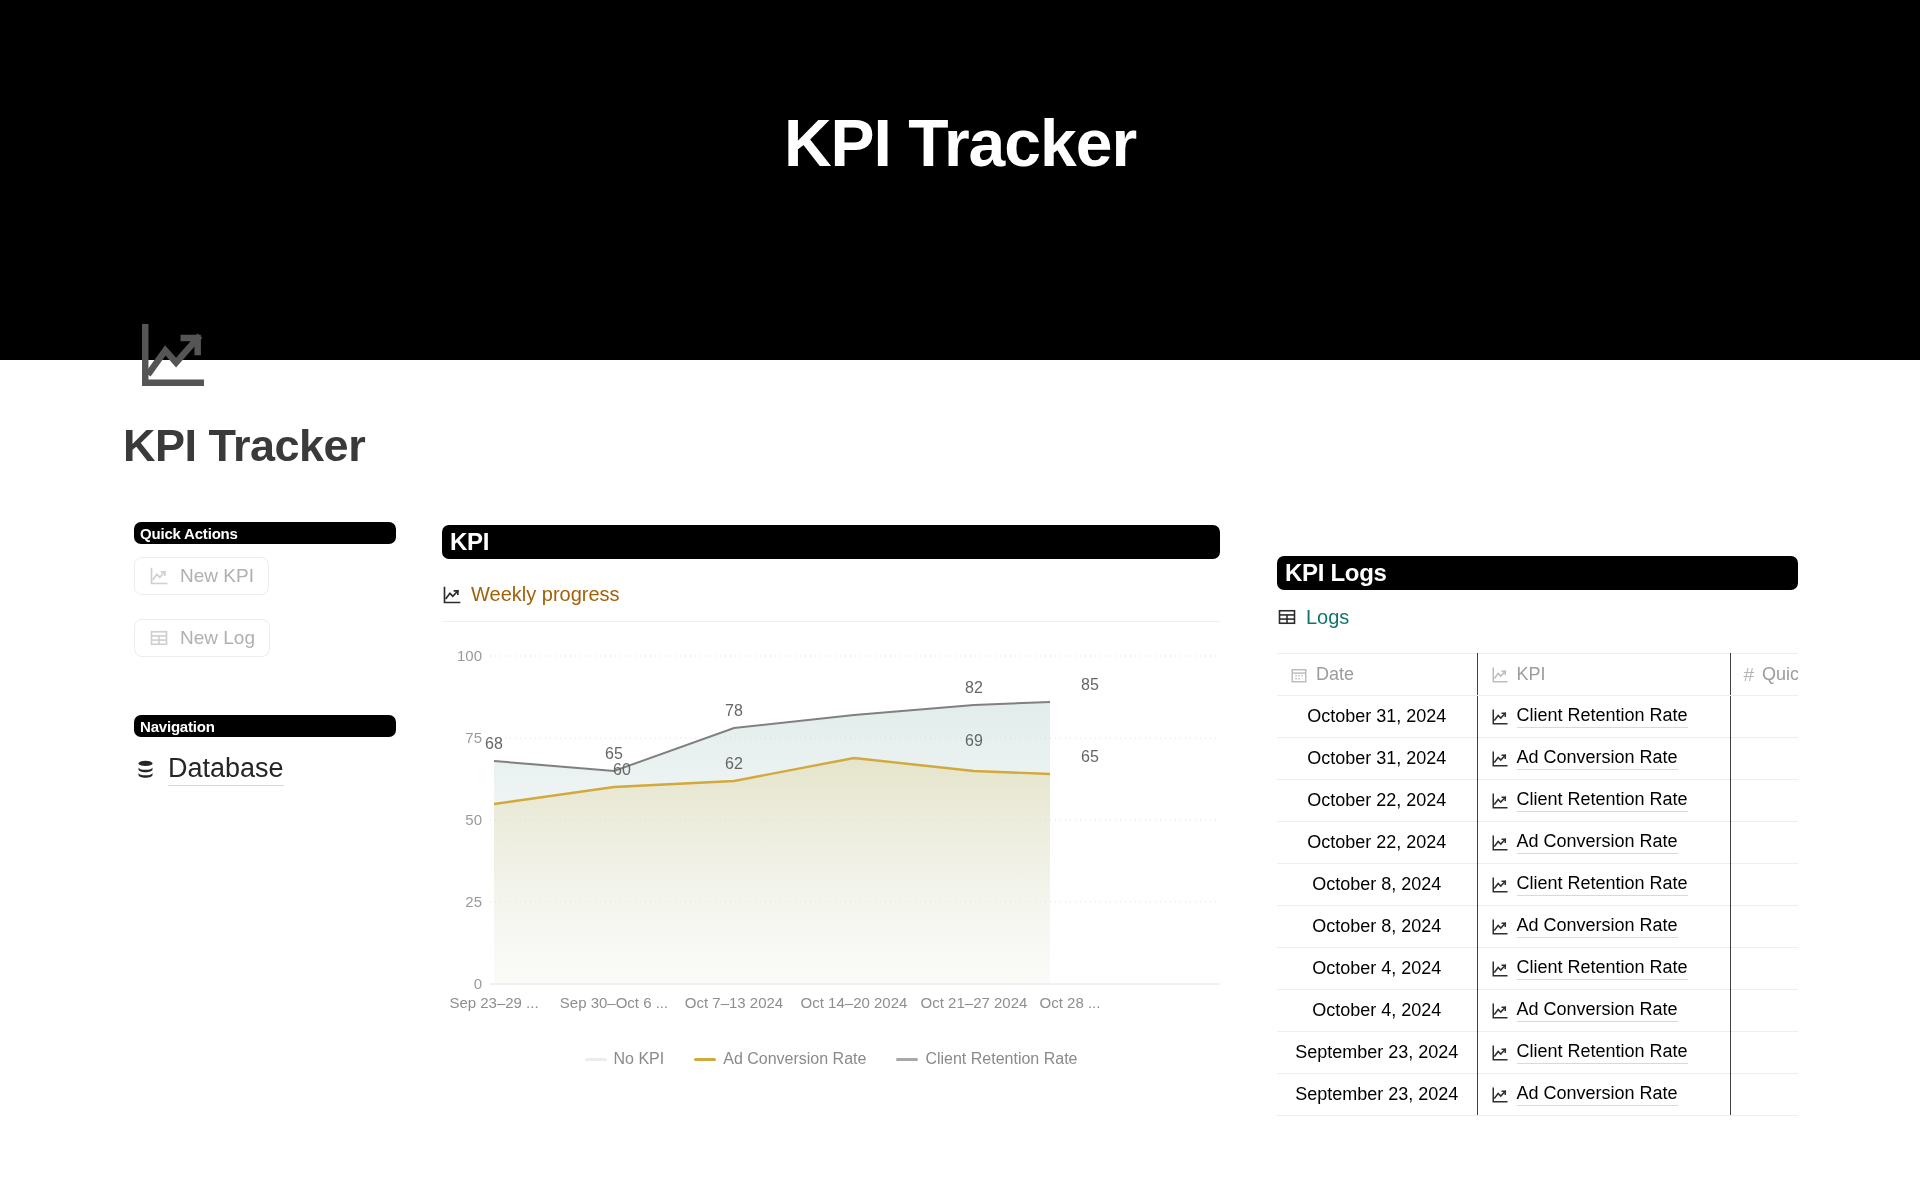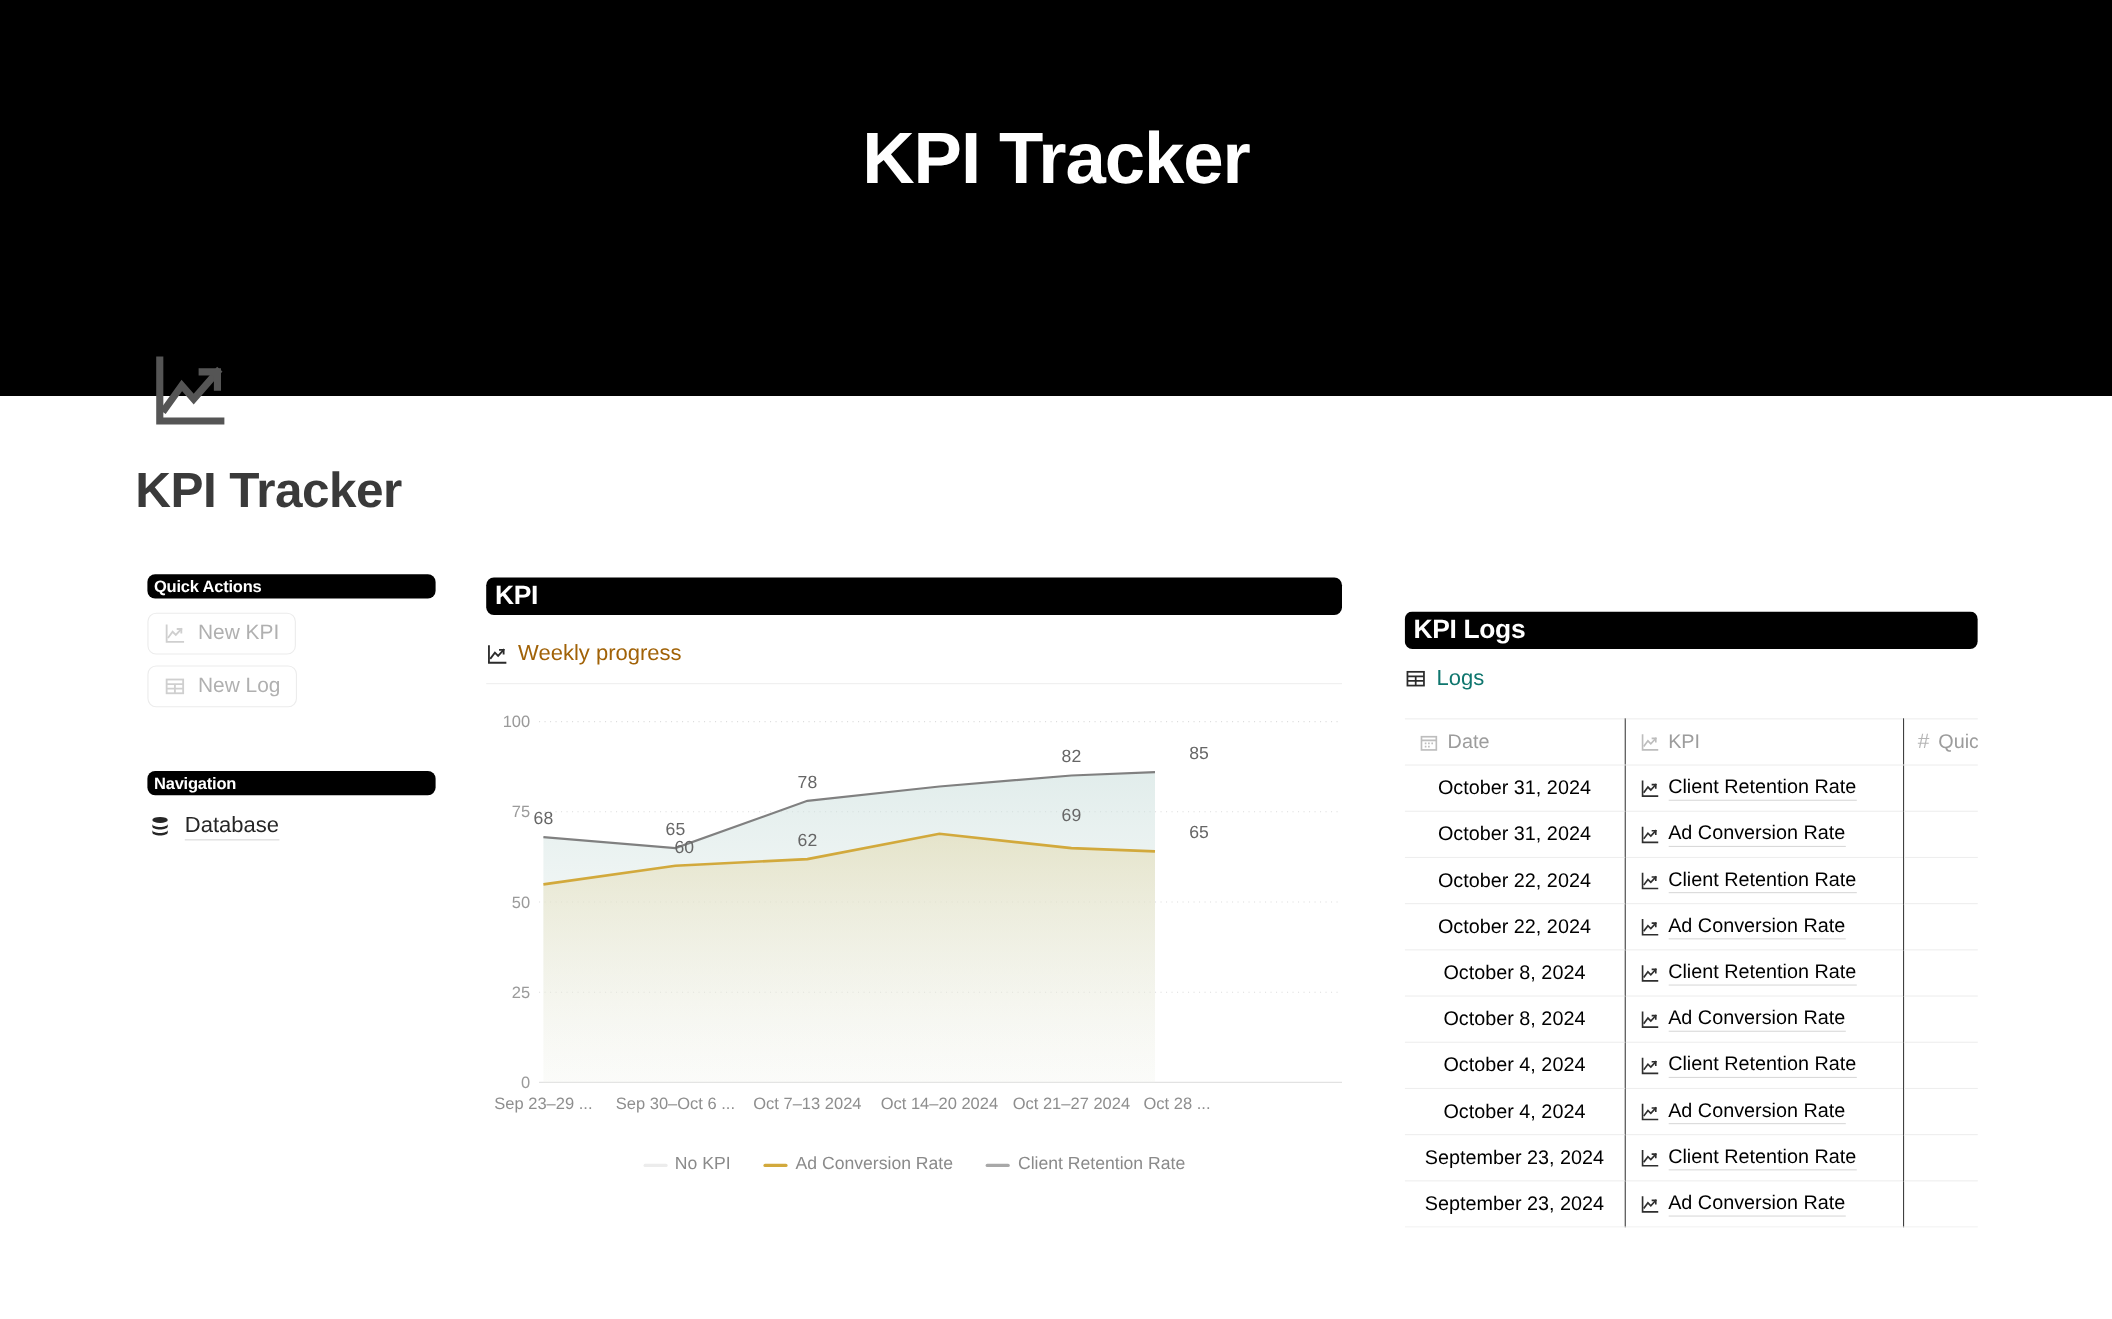--- a/index.html
+++ b/index.html
@@ -61,21 +61,21 @@
     color: #ffffff;
     border-radius: 7px;
     font-weight: 700;
     display: flex;
     align-items: center;
   }
   .pill-sm { height: 22px; font-size: 15px; padding: 0 6px; letter-spacing: -0.2px; }
   .pill-lg { height: 34px; font-size: 24px; padding: 0 8px; letter-spacing: -0.3px; }
 
   
-  .qa-list { margin-top: 13px; display: flex; flex-direction: column; gap: 10px; }
+  .qa-list { margin-top: 13px; display: flex; flex-direction: column; gap: 24px; }
   .qa-btn {
     display: flex;
     align-items: center;
     gap: 11px;
     height: 38px;
     padding: 0 14px;
     border: 1px solid #ececec;
     border-radius: 8px;
     background: #ffffff;
     color: #b0b0b0;
@@ -86,21 +86,21 @@
   .qa-btn .ico { color: #cfcfcf; display: flex; }
   .qa-btn .ico svg { width: 20px; height: 20px; display: block; }
 
   
   .nav-block { margin-top: 58px; }
   .nav-list { margin-top: 14px; }
   .nav-item {
     display: flex;
     align-items: center;
     gap: 12px;
-    font-size: 20px;
+    font-size: 27px;
     color: #262626;
     padding: 2px 0;
   }
   .nav-item .db-ico { width: 22px; height: 22px; display: flex; align-items: center; justify-content: center; }
   .nav-item .db-ico svg { width: 21px; height: 21px; display: block; }
   .nav-label { border-bottom: 1px solid #d8d8d8; padding-bottom: 1px; }
 
   
   .card-sub {
     display: flex; align-items: center; gap: 9px;

